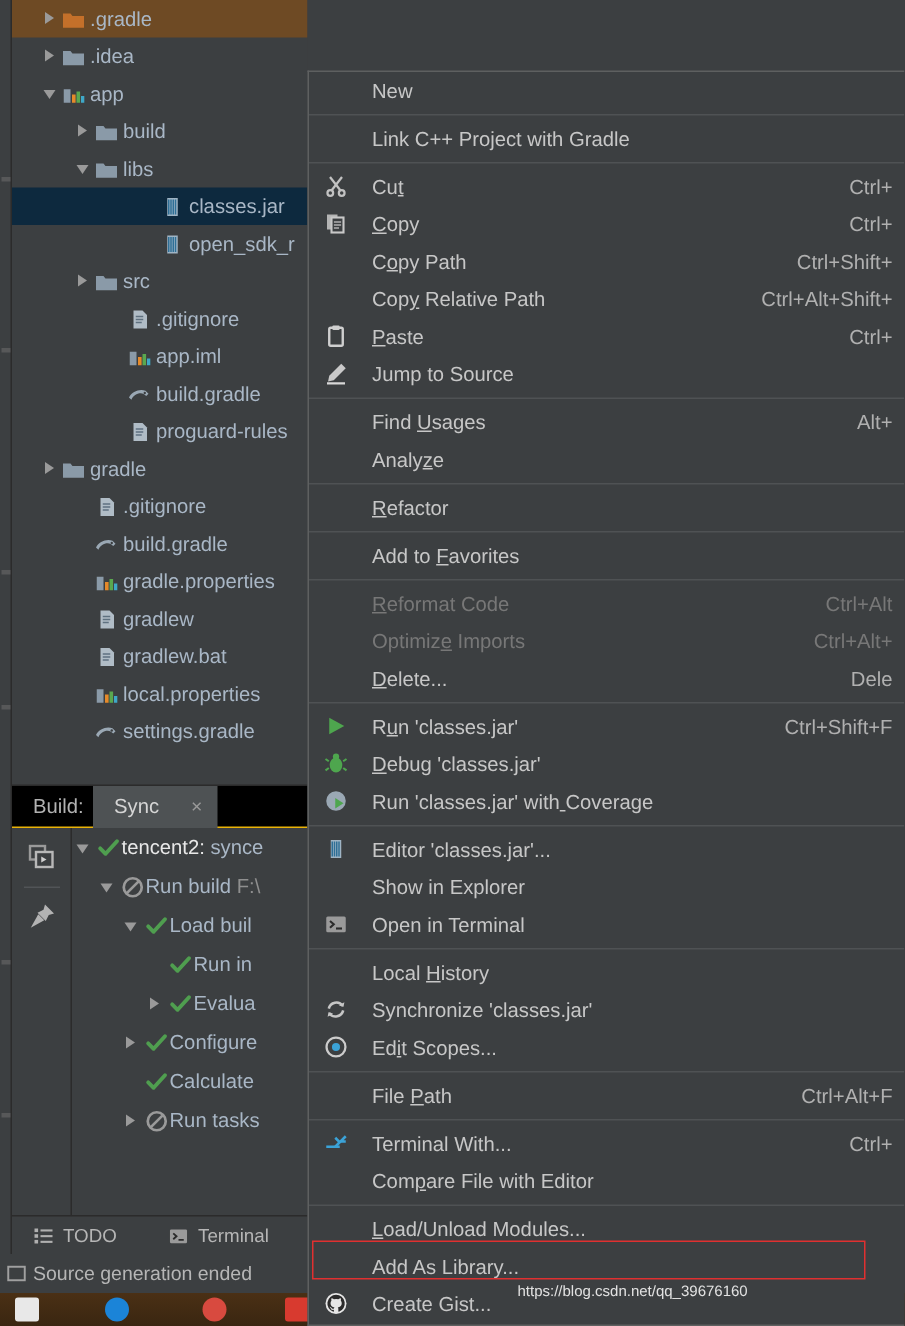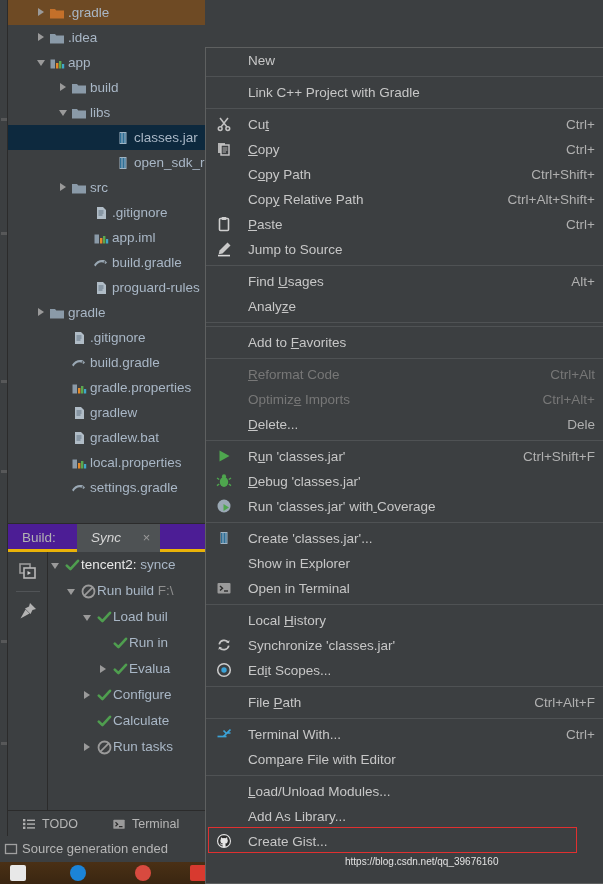--- a/index.html
+++ b/index.html
@@ -24,21 +24,21 @@
     background: #6e6e6e; opacity: .55;
   }
 
   
   .tree-panel {
     position: absolute; left: 8px; top: 0; width: 197px; height: 523px;
     background: #3c3f41; overflow: hidden;
   }
   .tree-row {
     position: relative; height: 25px; line-height: 25px;
-    white-space: nowrap; padding-left: 12px; color: #a9b7c6;
+    white-space: nowrap; padding-left: 4px; color: #a9b7c6;
     font-size: 13.5px;
   }
   .tree-row.sel   { background: #0d293e; }
   .tree-row.hl    { background: #6e4a24; }
   .arrow {
     display: inline-block; width: 11px; height: 25px; vertical-align: top;
     position: relative;
   }
   .arrow.closed::before {
     content: ""; position: absolute; left: 1px; top: 8px;
@@ -53,30 +53,30 @@
   .ic { display: inline-block; width: 17px; height: 25px; vertical-align: top; position: relative; }
   .ic svg { position: absolute; left: 1px; top: 5px; }
   .lbl { display: inline-block; vertical-align: top; padding-left: 3px; }
 
   
   .build-panel {
     position: absolute; left: 8px; top: 523px; width: 197px; height: 287px;
     background: #3c3f41; border-top: 1px solid #2b2b2b;
   }
   .build-tabs {
-    position: relative; height: 28px; background: #4c1d95;
-    border-bottom: 3px solid #eab308;
+    position: relative; height: 28px; background: #000000;
+    border-bottom: 1px solid #eab308;
   }
   .build-label {
     position: absolute; left: 14px; top: 0; line-height: 28px;
     color: #b2b2b2; font-size: 13.5px;
   }
   .tab-sync {
-    position: absolute; left: 69px; top: 0; height: 28px; width: 83px;
-    background: #4e5254; line-height: 28px; color: #d5d5d5; font-size: 13.5px; font-style: italic;
+    position: absolute; left: 54px; top: 0; height: 28px; width: 83px;
+    background: #4e5254; line-height: 28px; color: #d5d5d5; font-size: 13.5px;
   }
   .tab-sync .t { position: absolute; left: 14px; }
   .tab-sync .x {
     position: absolute; right: 10px; top: 0; color: #9a9a9a; font-size: 13px;
   }
   .build-side {
     position: absolute; left: 0; top: 28px; width: 40px; height: 259px;
     border-right: 1px solid #2b2b2b;
   }
   .bs-ico { position: absolute; left: 9px; width: 22px; height: 22px; }
@@ -439,20 +439,23 @@
         </div>
         <div class="msep"></div>
         <div class="mi">
           <span class="mtext">Find <u>U</u>sages</span>
           <span class="mkey">Alt+</span>
         </div>
         <div class="mi">
           <span class="mtext">Analy<u>z</u>e</span>
         </div>
         <div class="msep"></div>
+        <div class="mi">
+          <span class="mtext"><u>R</u>efactor</span>
+        </div>
         <div class="msep"></div>
         <div class="mi">
           <span class="mtext">Add to <u>F</u>avorites</span>
         </div>
         <div class="msep"></div>
         <div class="mi dis">
           <span class="mtext"><u>R</u>eformat Code</span>
           <span class="mkey">Ctrl+Alt</span>
         </div>
         <div class="mi dis">
@@ -503,21 +506,21 @@
             <svg width="16" height="16" viewBox="0 0 16 16">
               <rect x="4.5" y="2" width="7" height="12" fill="#9fb4c4"></rect>
               <g stroke="#2e6f96" stroke-width="1">
                 <path d="M5.5 3v10"></path>
                 <path d="M7 3v10"></path>
                 <path d="M8.5 3v10"></path>
                 <path d="M10 3v10"></path>
               </g>
             </svg>
           </span>
-          <span class="mtext">Create 'classes.jar'...</span>
+          <span class="mtext">Editor 'classes.jar'...</span>
         </div>
         <div class="mi">
           <span class="mtext">Show in Explorer</span>
         </div>
         <div class="mi">
           <span class="micon">
             <svg width="16" height="16" viewBox="0 0 16 16">
               <rect x="1.5" y="3" width="13" height="10.5" rx="1" fill="#9a9a9a"></rect>
               <path d="M4 6l2.5 2.2L4 10.5" stroke="#2b2b2b" stroke-width="1.4" fill="none"></path>
               <path d="M8 11h4" stroke="#2b2b2b" stroke-width="1.4"></path>

